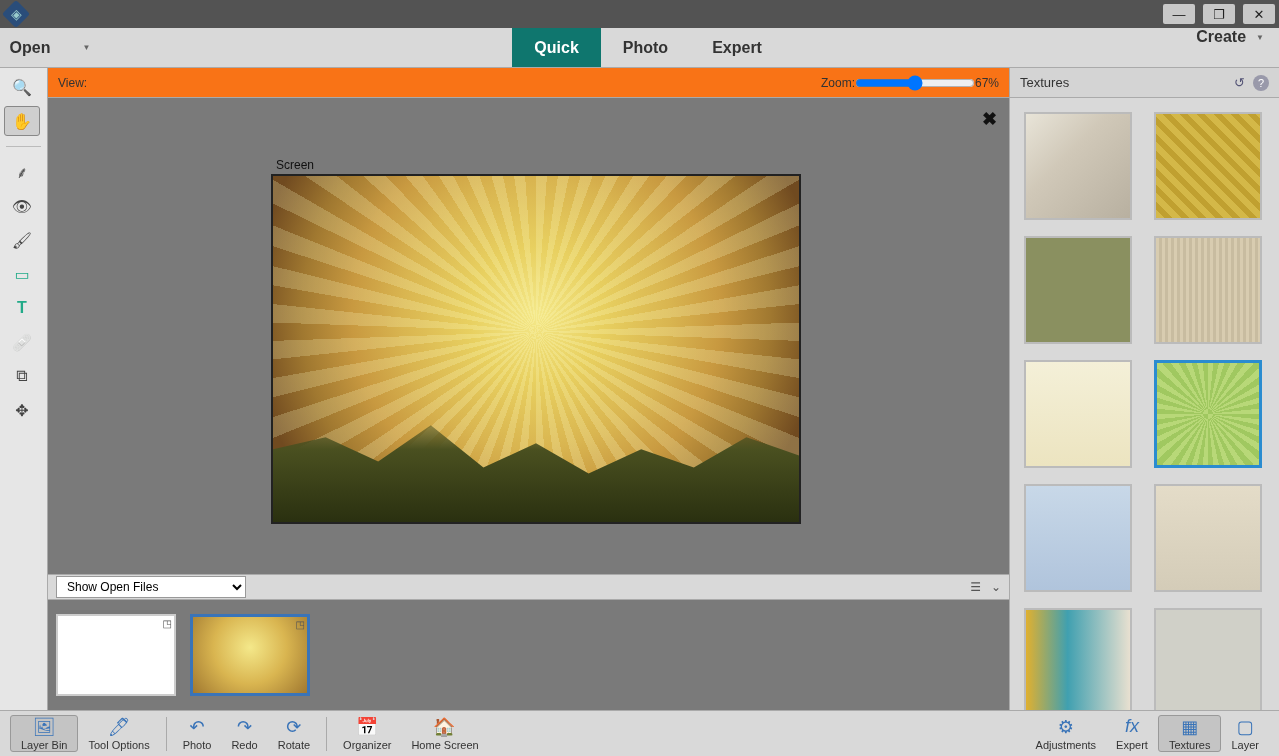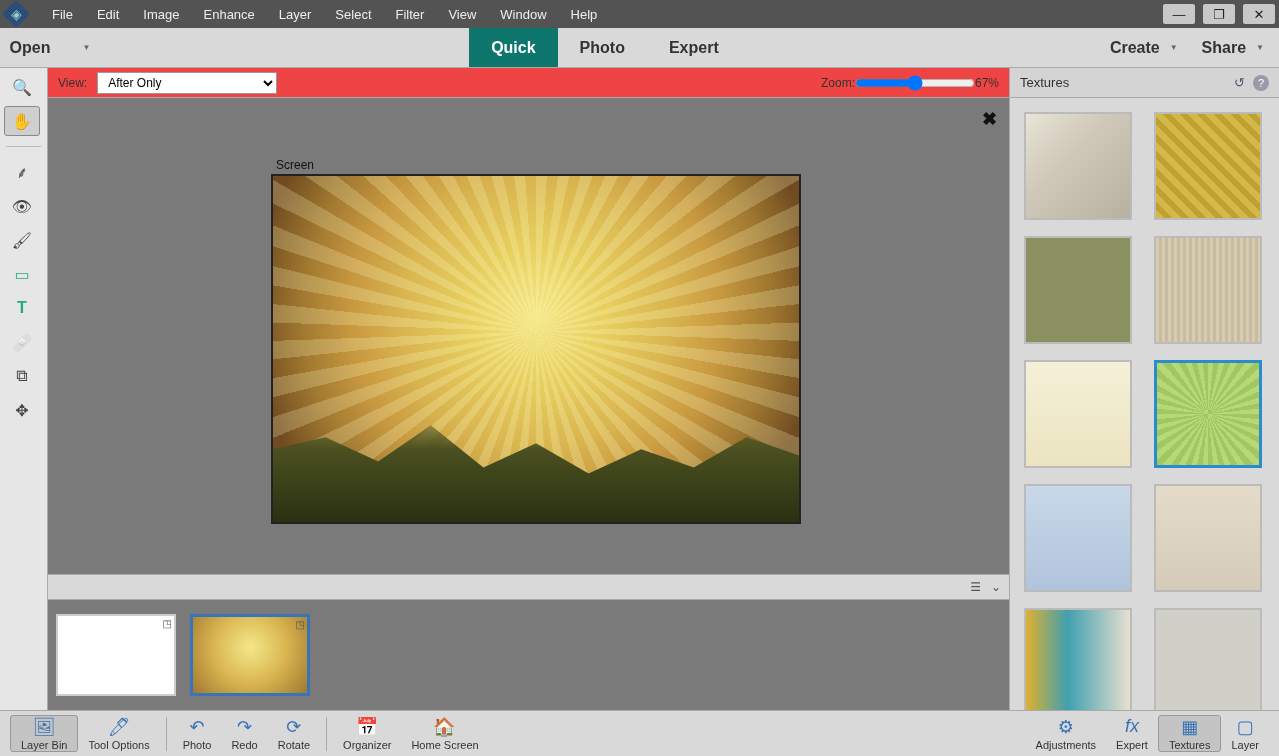--- a/index.html
+++ b/index.html
@@ -14,35 +14,35 @@
 .titlebar .winbtns { margin-left: auto; display: flex; }
 .titlebar .winbtns div { width: 32px; height: 20px; margin: 0 4px; background: #c8c8c8; display: flex; align-items: center; justify-content: center; font-size: 13px; color: #222; cursor: pointer; border-radius: 2px; }
 
 
 .modebar { height: 40px; background: #d9d9d9; border-bottom: 1px solid #aaa; display: flex; align-items: stretch; }
 .modebar .open-btn { width: 100px; display: flex; align-items: center; justify-content: center; gap: 32px; font-size: 16px; font-weight: 600; color: #333; cursor: pointer; }
 .modebar .modes { margin-left: auto; display: flex; }
 .modebar .mode { padding: 0 22px; display: flex; align-items: center; font-size: 16px; font-weight: 600; color: #333; cursor: pointer; }
 .modebar .mode.active { background: #0f766e; color: #fff; }
 .modebar .spacer { flex: 1; }
-.modebar .right-btns { display: flex; align-items: center; padding-right: 15px; gap: 24px; }
+.modebar .right-btns { display: flex; align-items: center; padding-right: 15px; gap: 24px; flex-direction: column; }
 .modebar .right-btns .rb { display: flex; align-items: center; gap: 10px; font-size: 16px; font-weight: 600; cursor: pointer; }
 
 
 .workrow { display: flex; height: 642px; }
 
 
 .toolpalette { width: 48px; background: #e6e6e6; border-right: 1px solid #aaa; padding: 4px; display: flex; flex-direction: column; gap: 4px; }
 .toolpalette .tool { width: 36px; height: 30px; border: 1px solid transparent; border-radius: 3px; display: flex; align-items: center; justify-content: center; cursor: pointer; font-size: 16px; color: #444; }
 .toolpalette .tool.selected { background: #cfcfcf; border-color: #888; }
 .toolpalette .sep { height: 1px; background: #bbb; margin: 6px 2px; }
 
 
 .centercol { flex: 1; display: flex; flex-direction: column; min-width: 0; }
-.viewbar { height: 30px; background: #ef4444; border-bottom: 1px solid #aaa; display: flex; align-items: center; padding: 0 10px; gap: 10px; font-size: 12px; }
+.viewbar { height: 30px; background: #f97316; border-bottom: 1px solid #aaa; display: flex; align-items: center; padding: 0 10px; gap: 10px; font-size: 12px; }
 .viewbar select.drop { height: 22px; width: 180px; font-size: 12px; border: 1px solid #999; background: #fff; padding: 0 6px; }
 .viewbar .zoomgroup { margin-left: auto; display: flex; align-items: center; }
 .viewbar input[type=range] { width: 120px; }
 .canvasarea { flex: 1; background: #7a7a7a; position: relative; }
 .canvasarea .close-x { position: absolute; top: 10px; right: 12px; font-size: 18px; font-weight: bold; color: #111; cursor: pointer; }
 .canvasarea .after-label { position: absolute; top: 60px; left: 228px; font-size: 12px; color: #111; }
 .canvasarea .photo { position: absolute; top: 76px; left: 223px; width: 530px; height: 350px; border: 2px solid #222; background: radial-gradient(circle at 50% 40%, #f4e88a 0%, #e8d060 20%, #d9b550 40%, #c89940 55%, #a07830 70%, #704a20 85%); overflow: hidden; }
 .canvasarea .photo::before { content: ""; position: absolute; inset: 0; background: repeating-conic-gradient(from 0deg at 50% 45%, rgba(255,255,200,0.22) 0deg 4deg, transparent 4deg 8deg); }
 .canvasarea .photo .mtn { position: absolute; bottom: 0; left: 0; width: 100%; height: 35%; background: linear-gradient(to top, #2a3010, #4a5020 60%, transparent); clip-path: polygon(0 40%, 10% 30%, 20% 50%, 30% 20%, 40% 55%, 50% 35%, 60% 60%, 70% 40%, 80% 55%, 90% 30%, 100% 45%, 100% 100%, 0 100%); }
 
@@ -74,32 +74,20 @@
 
 .tri { font-size: 8px; color: #666; }
 </style>
 </head>
 <body>
 
 <div class="titlebar">
   <div class="app-icon">
       <span>◈</span>
     </div>
-  <div class="menus">
-    <div>File</div>
-    <div>Edit</div>
-    <div>Image</div>
-    <div>Enhance</div>
-    <div>Layer</div>
-    <div>Select</div>
-    <div>Filter</div>
-    <div>View</div>
-    <div>Window</div>
-    <div>Help</div>
-  </div>
   <div class="winbtns">
     <div>—</div>
     <div>❐</div>
     <div>✕</div>
   </div>
 </div>
 
 <div class="modebar">
   <div class="open-btn">
     <span>Open</span>
@@ -140,37 +128,37 @@
         <span style="color:#2a8;font-weight:bold">T</span>
       </div>
     <div class="tool">🩹</div>
     <div class="tool">⧉</div>
     <div class="tool">✥</div>
   </div>
 
   <div class="centercol">
     <div class="viewbar">
       <span>View:</span>
-      <select class="drop">
-        <option>After Only</option>
-      </select>
       <div class="zoomgroup">
         <span>Zoom:</span>
         <input type="range" min="0" max="100" value="50" style="">
         <span>67%</span>
       </div>
     </div>
     <div class="canvasarea">
       <div class="close-x">✖</div>
       <div class="after-label">Screen</div>
       <div class="photo">
         <div class="mtn"></div>
       </div>
     </div>
     <div class="binheader">
+      <select class="drop">
+        <option>Show Open Files</option>
+      </select>
       <div class="binicons">
         <span>☰</span>
         <span>⌄</span>
       </div>
     </div>
     <div class="binstrip">
       <div class="thumb">
           <span class="corner">◳</span>
         </div>
       <div class="thumb t2 selected">

